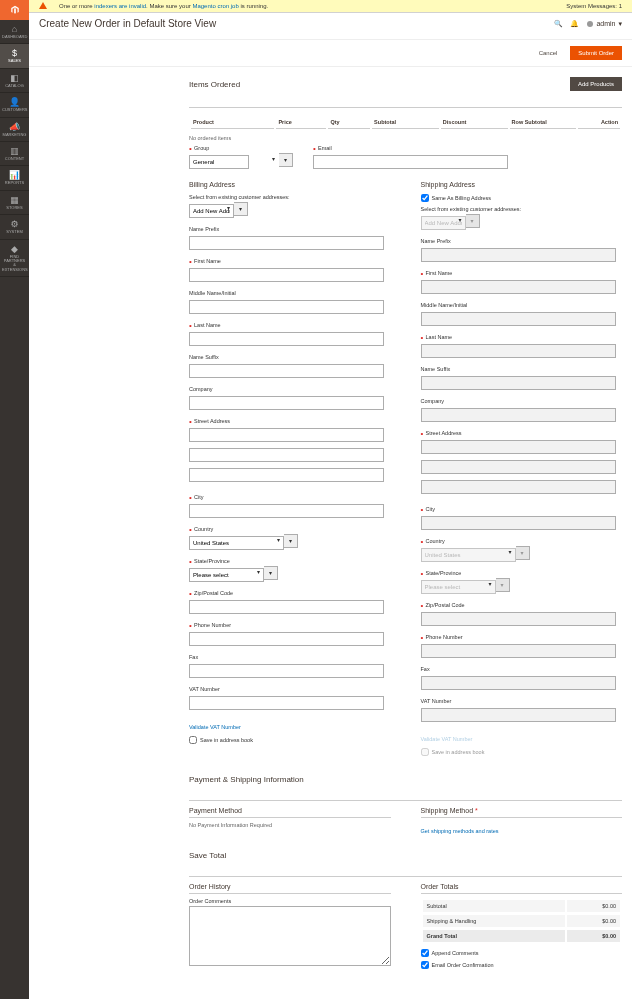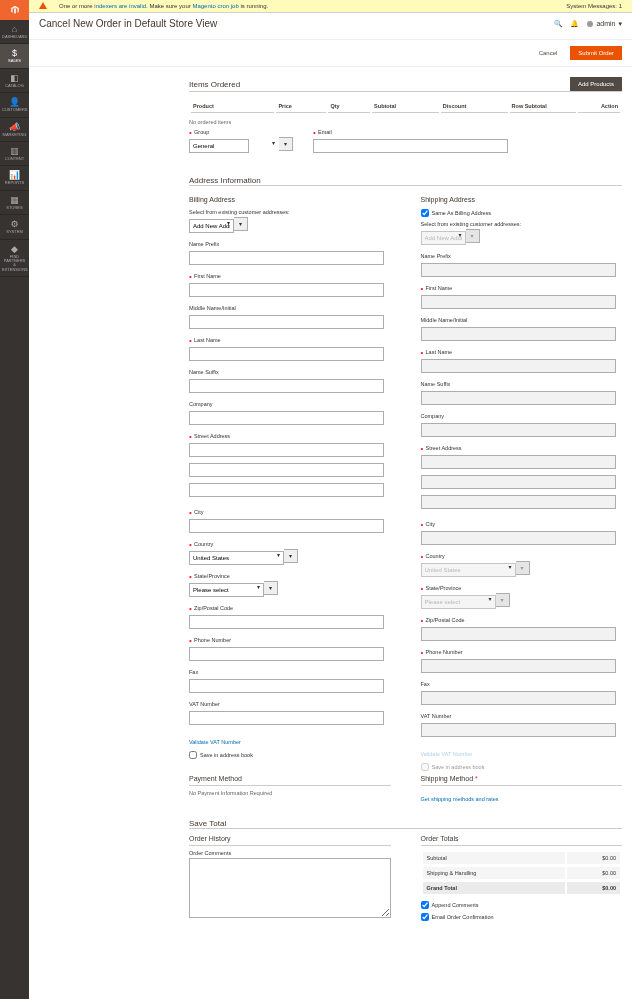--- a/index.html
+++ b/index.html
@@ -33,21 +33,21 @@
 
 
 .actionbar { display: flex; justify-content: flex-end; gap: 6px; padding: 6px 10px; border-top: 1px solid #eee; border-bottom: 1px solid #eee; }
 .btn { padding: 3px 7px; font-size: 6px; border: 1px solid #adadad; background: #fff; cursor: pointer; }
 .btn-link { border: 0; background: transparent; color: #514943; }
 .btn-primary { background: #eb5202; border-color: #eb5202; color: #fff; }
 .btn-dark { background: #514943; border-color: #514943; color: #fff; }
 
 
 .content { padding: 10px 10px 10px 160px; }
-.section-title { font-size: 8px; color: #41362f; font-weight: 400; border-bottom: 1px solid #ccc; padding-bottom: 0; margin: 15px 0 6px 0; display: flex; justify-content: space-between; align-items: center; gap: 36px; }
+.section-title { font-size: 8px; color: #41362f; font-weight: 400; border-bottom: 1px solid #ccc; padding-bottom: 16px; margin: 15px 0 6px 0; display: flex; justify-content: space-between; align-items: center; gap: 36px; }
 .section-title.first { margin-top: 0; }
 
 
 .items-table { width: 100%; font-size: 5.5px; }
 .items-table th { text-align: left; font-weight: 700; padding: 3px 2px; border-bottom: 1px solid #ccc; color: #41362f; }
 .items-table th:last-child { text-align: right; }
 .no-items { font-size: 5.5px; color: #666; padding: 4px 0; }
 
 
 .account-row { display: flex; gap: 20px; }
@@ -150,21 +150,21 @@
   <div class="main">
     <div class="sysmsg">
       <span class="warn-icon"></span>
       <span>
         <span>One or more </span><a href="#">indexers are invalid</a><span>. Make sure your </span><a href="#">Magento cron job</a><span> is running.</span>
       </span>
       <span>System Messages: 1</span>
     </div>
 
     <div class="header">
-      <h1 class="page-title">Cancel New Order in Default Store View</h1>
+      <h1 class="page-title">Create New Order in Default Store View</h1>
       <div class="header-tools">
         <span>🔍</span>
         <span>🔔</span>
         <span class="user-chip"><span>admin</span> ▾</span>
       </div>
     </div>
 
     <div class="actionbar">
       <button class="btn btn-link">Cancel</button>
       <button class="btn btn-primary">Submit Order</button>
@@ -195,21 +195,20 @@
         <div class="field mid">
           <label class="req">Group</label>
           <span class="select-wrap"><select style="width:60px"><option>General</option></select></span><span class="select-caret">▾</span>
         </div>
         <div class="field">
           <label class="req">Email</label>
           <input type="text" class="text-full" value="" style="">
         </div>
       </div>
 
-      <div class="section-title">Address Information</div>
       <div class="addr-cols">
 
         <div class="addr-col">
           <div class="addr-subtitle">Billing Address</div>
           <div class="addr-select-label">Select from existing customer addresses:</div>
           <div class="field"><span class="select-wrap"><select style="width:45px"><option>Add New Address</option></select></span><span class="select-caret">▾</span></div>
 
           <div class="field"><label>Name Prefix</label><input type="text" class="text-full" style=""></div>
           <div class="field"><label class="req">First Name</label><input type="text" class="text-full" style=""></div>
           <div class="field"><label>Middle Name/Initial</label><input type="text" class="text-full" style=""></div>
@@ -263,20 +262,21 @@
           <div class="field disabled"><label>Fax</label><input disabled="" type="text" class="text-full" style=""></div>
           <div class="field disabled"><label>VAT Number</label><input disabled="" type="text" class="text-full" style=""></div>
           <span class="link-small disabled">Validate VAT Number</span>
           <label class="check-line disabled">
               <input type="checkbox" disabled="" style="">
               <span>Save in address book</span>
             </label>
         </div>
       </div>
 
+      <div class="section-title">Payment &amp; Shipping Information</div>
       <div class="ps-cols">
         <div class="ps-col">
           <div class="ps-subtitle">Payment Method</div>
           <div class="ps-text">No Payment Information Required</div>
         </div>
         <div class="ps-col">
           <div class="ps-subtitle"><span>Shipping Method</span> <span class="req-star">*</span></div>
           <span class="link-small">Get shipping methods and rates</span>
         </div>
       </div>

